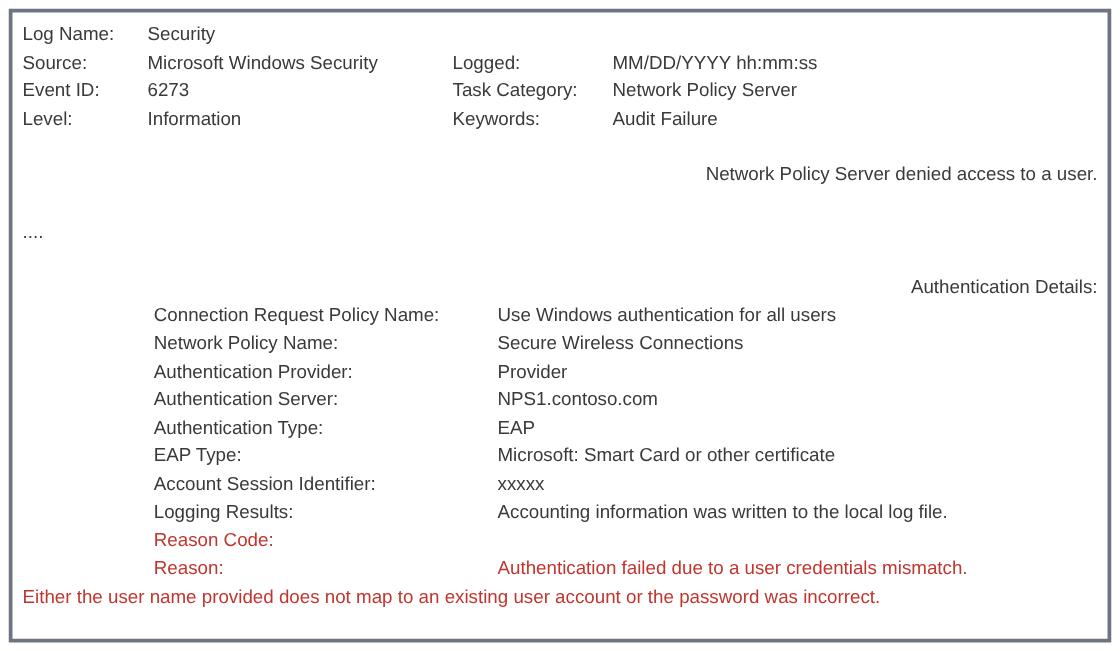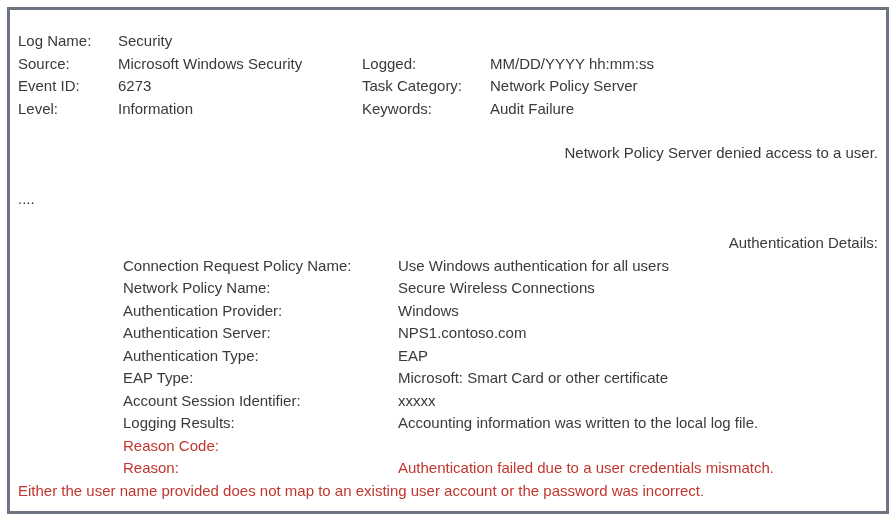--- a/index.html
+++ b/index.html
@@ -16,21 +16,21 @@
     position: relative;
     background: var(--background);
     font-family: "Liberation Sans", sans-serif;
     color: var(--text);
   }
   .frame {
     position: absolute;
     left: 7px; top: 7px; right: 7px; bottom: 7px;
     border: 3px solid var(--border);
     background: var(--background);
-    padding: 20px 8px;
+    padding: 7px 8px;
     font-size: 15px;
     line-height: 22.5px;
     overflow: hidden;
   }
   .hrow {
     display: grid;
     grid-template-columns: 100px 244px 128px 1fr;
     white-space: nowrap;
   }
   .description { margin-top: 22px; text-align: right; }
@@ -87,21 +87,21 @@
     <div class="drow">
       <span>Connection Request Policy Name:</span>
       <span>Use Windows authentication for all users</span>
     </div>
     <div class="drow">
       <span>Network Policy Name:</span>
       <span>Secure Wireless Connections</span>
     </div>
     <div class="drow">
       <span>Authentication Provider:</span>
-      <span>Windows</span>
+      <span>Provider</span>
     </div>
     <div class="drow">
       <span>Authentication Server:</span>
       <span>NPS1.contoso.com</span>
     </div>
     <div class="drow">
       <span>Authentication Type:</span>
       <span>EAP</span>
     </div>
     <div class="drow">

